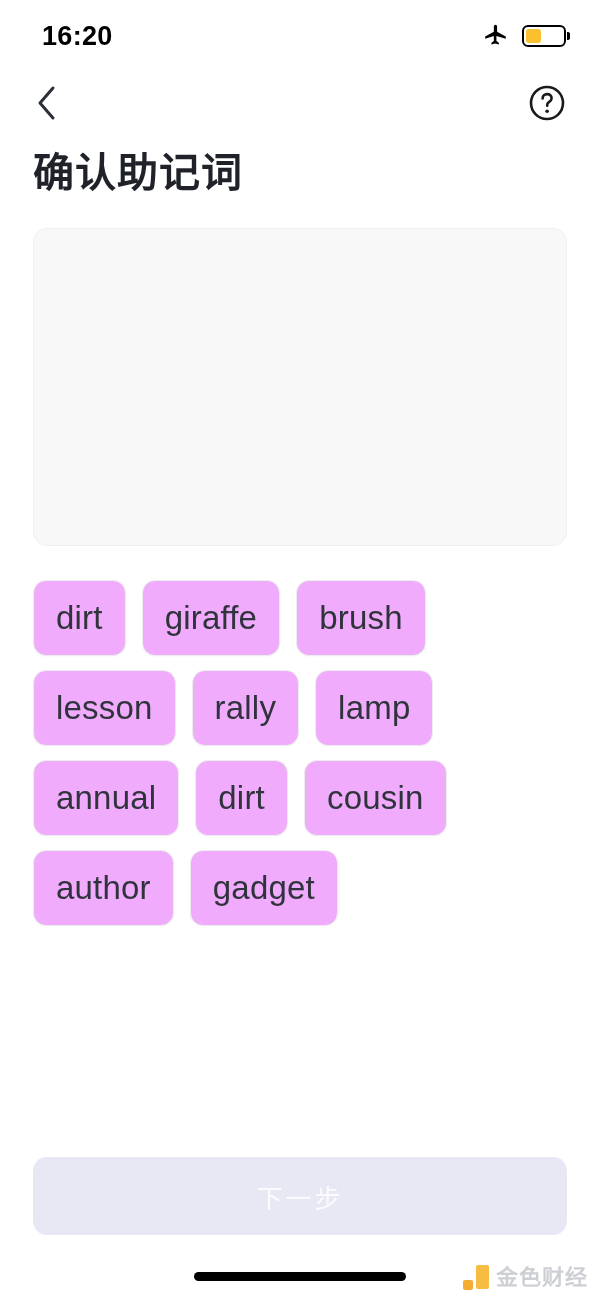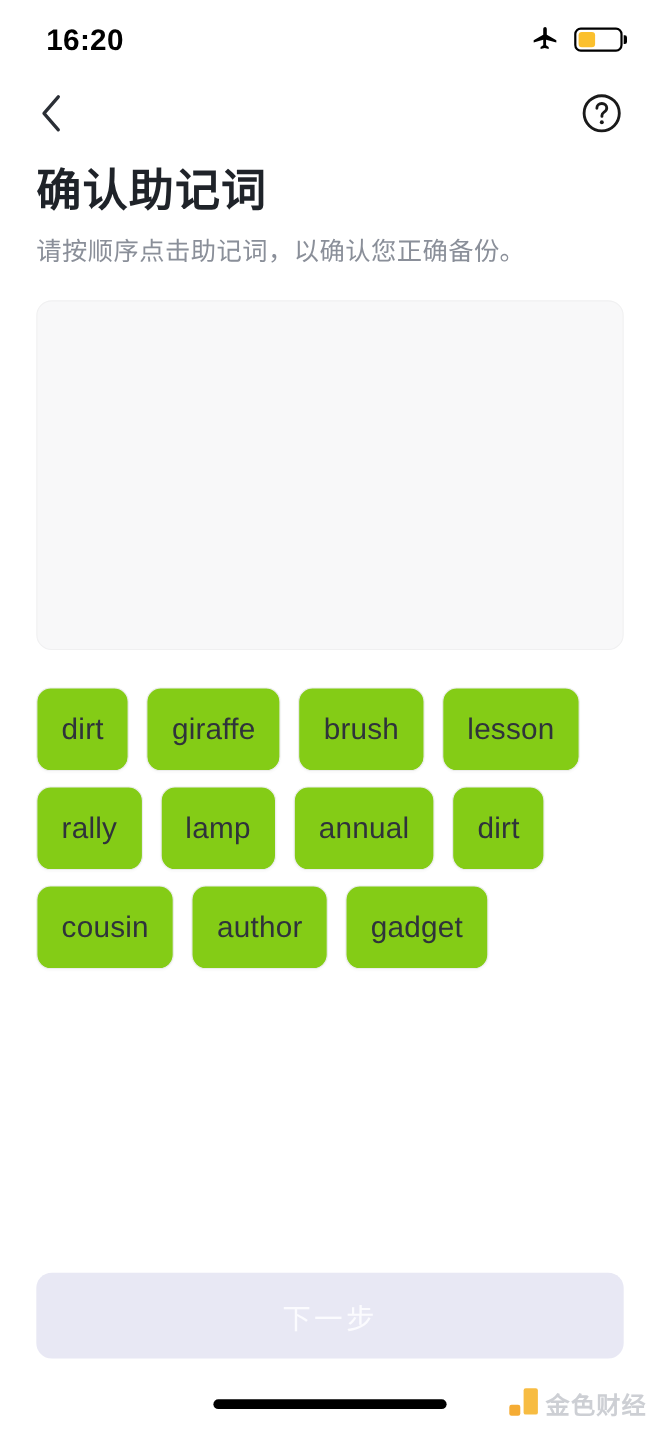--- a/index.html
+++ b/index.html
@@ -146,30 +146,30 @@
 
   
   .word-pool {
     margin: 34px 33px 0 33px;
     display: flex;
     flex-wrap: wrap;
     gap: 14px 16px;
   }
 
   .word-chip {
-    background: #84cc16;
+    background: #f0abfc;
     border: 1px solid #eceded;
     border-radius: 13px;
     height: 76px;
     min-width: 84px;
     padding: 0 22px;
     display: flex;
     align-items: center;
     justify-content: center;
-    font-size: 27px;
+    font-size: 33px;
     color: #2f333b;
     letter-spacing: 0.2px;
     cursor: pointer;
     box-shadow: 0 1px 2px rgba(0,0,0,0.025);
   }
 
   
   .spacer { flex: 1 1 auto; }
 
   .next-button {
@@ -203,21 +203,21 @@
     background: #000000;
     border-radius: 6px;
   }
 
   
   .watermark {
     position: absolute;
     right: 12px;
     bottom: 8px;
     display: flex;
-    align-items: center;
+    align-items: flex-end;
     gap: 7px;
     opacity: 0.92;
   }
 
   .wm-logo {
     position: relative;
     width: 26px;
     height: 26px;
   }
   .wm-sq-a {
@@ -269,21 +269,20 @@
       <svg width="38" height="38" viewBox="0 0 38 38" fill="none" aria-hidden="true">
         <circle cx="19" cy="19" r="16" stroke="#1a1a1a" stroke-width="2.6"></circle>
         <path d="M14.6 14.4c0-2.5 2-4.3 4.5-4.3 2.6 0 4.5 1.7 4.5 4.1 0 2.1-1.2 3-2.7 4-1.2.8-1.7 1.5-1.7 2.9v.7" stroke="#1a1a1a" stroke-width="2.6" stroke-linecap="round" fill="none"></path>
         <circle cx="19.1" cy="27.2" r="1.8" fill="#1a1a1a"></circle>
       </svg>
     </div>
   </div>
 
   <div class="heading-block">
     <h1 class="page-title">确认助记词</h1>
-    <p class="page-subtitle">请按顺序点击助记词，以确认您正确备份。</p>
   </div>
 
   <div class="answer-panel" id="answer-panel" style="background: rgb(248, 248, 249);"></div>
 
   <div class="word-pool" id="word-pool">
       <div class="word-chip">dirt</div>
       <div class="word-chip">giraffe</div>
       <div class="word-chip">brush</div>
       <div class="word-chip">lesson</div>
       <div class="word-chip">rally</div>

